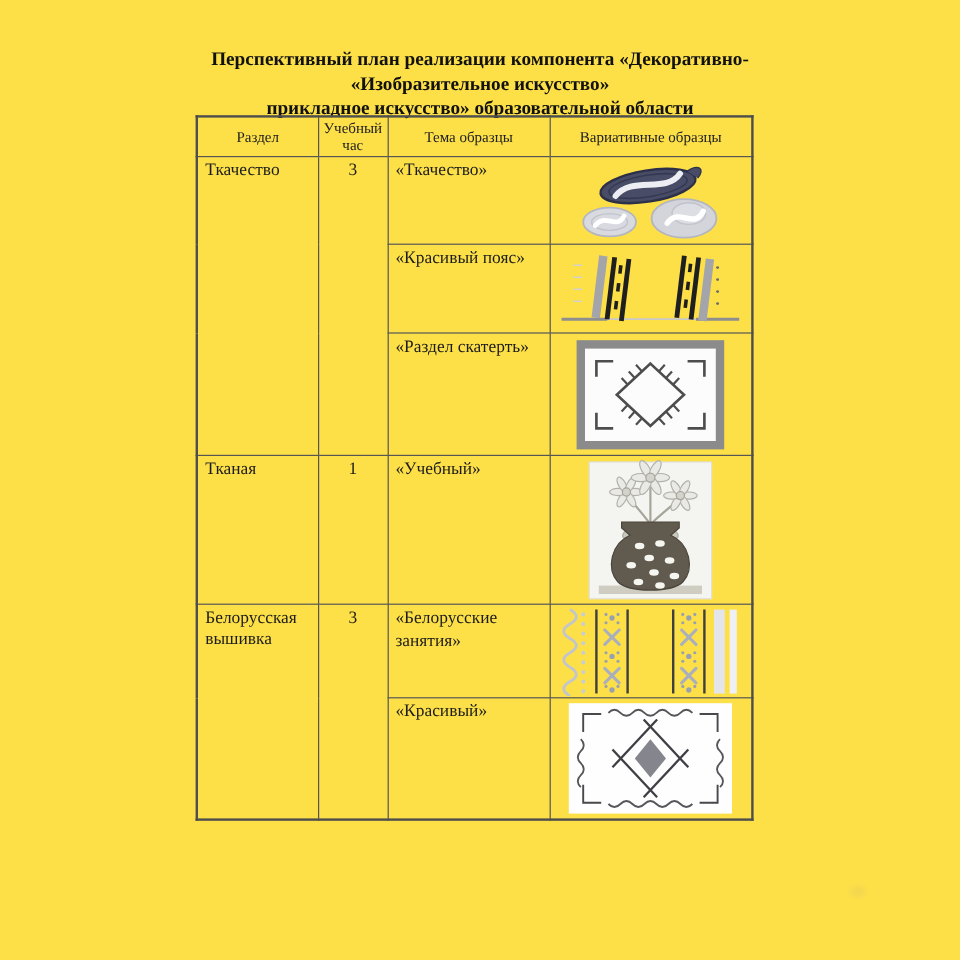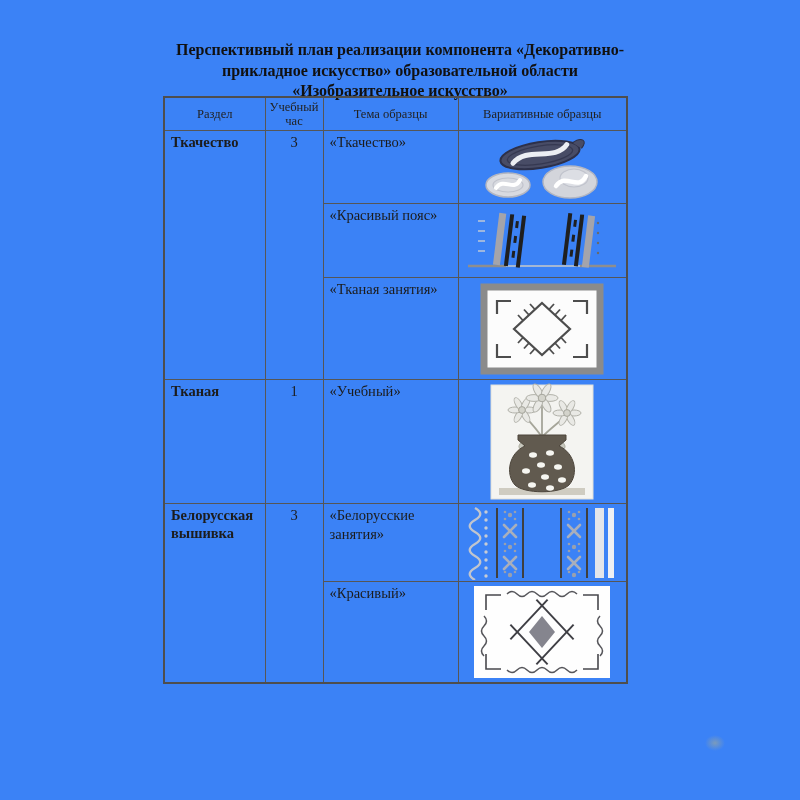--- a/index.html
+++ b/index.html
@@ -1,40 +1,40 @@
 <!DOCTYPE html>
 <html><head>
 <meta charset="utf-8">
 <style>
   html,body{margin:0;padding:0;}
   body{width:800px;height:800px;background:#ffffff;font-family:"Liberation Serif", serif;color:#1c1c1c;}
-  .page{position:relative;width:800px;height:800px;background:#3b82f6;overflow:hidden;}
+  .page{position:relative;width:800px;height:800px;background:#fde047;overflow:hidden;}
   .title{position:absolute;top:40px;left:0;width:800px;text-align:center;
          font-weight:bold;font-size:16px;line-height:20.5px;color:#111;}
   .plan-table{position:absolute;left:163px;top:96px;width:463px;border-collapse:collapse;table-layout:fixed;
               border:2px solid #4e4e4e;}
   .plan-table td{border:1.4px solid #565656;vertical-align:top;overflow:hidden;}
   td.hdr{font-size:12.5px;line-height:14px;text-align:center;vertical-align:middle;padding:2px 3px;color:#222;margin-left:36px;}
-  td.c1{padding:2px 4px 2px 6px;font-size:14.5px;line-height:18px;font-weight:bold;}
+  td.c1{padding:2px 4px 2px 6px;font-size:14.5px;line-height:18px;}
   td.c2{text-align:center;font-size:14.5px;line-height:18px;padding-top:2px;}
   td.c3{padding:2px 4px 2px 6px;font-size:14.5px;line-height:19px;}
   td.c4{text-align:center;vertical-align:middle;padding:1px;}
   .smudge{position:absolute;left:705px;top:735px;width:20px;height:16px;border-radius:50%;
           background:radial-gradient(closest-side, rgba(225,195,95,0.38), rgba(225,195,95,0));}
   svg{display:block;margin:0 auto;}
 </style>
 </head>
 <body>
 
 <div class="page">
 
   <div class="title">
     <div>Перспективный план реализации компонента «Декоративно-</div>
+    <div>«Изобразительное искусство»</div>
     <div>прикладное искусство» образовательной области</div>
-    <div>«Изобразительное искусство»</div>
   </div>
 
   <table class="plan-table">
     <colgroup>
       <col style="width:101px">
         <col style="width:58px">
         <col style="width:135px">
         <col style="width:169px">
     </colgroup>
     <tbody>
@@ -102,21 +102,21 @@
           <g fill="#6a6a6a">
             <circle cx="136" cy="14" r="1.2"></circle>
                 <circle cx="136" cy="24" r="1.2"></circle>
             <circle cx="136" cy="34" r="1.2"></circle>
                 <circle cx="136" cy="44" r="1.2"></circle>
           </g>
         </svg>
       </td>
     </tr>
     <tr style="height:102px">
-      <td class="c3">«Тканая занятия»</td>
+      <td class="c3">«Раздел скатерть»</td>
       <td class="c4">
         <svg width="134" height="96" viewBox="0 0 134 96">
           <rect x="9" y="6" width="116" height="84" fill="#fcfcfc" stroke="#8b8b8b" stroke-width="7"></rect>
           <g stroke="#4d4d4d" stroke-width="2.2" fill="none">
             <path d="M36,20 L22,20 L22,33"></path>
             <path d="M98,20 L112,20 L112,33"></path>
             <path d="M22,63 L22,76 L36,76"></path>
             <path d="M112,63 L112,76 L98,76"></path>
             <path d="M67,22 L95,48 L67,74 L39,48 Z"></path>
           </g>

